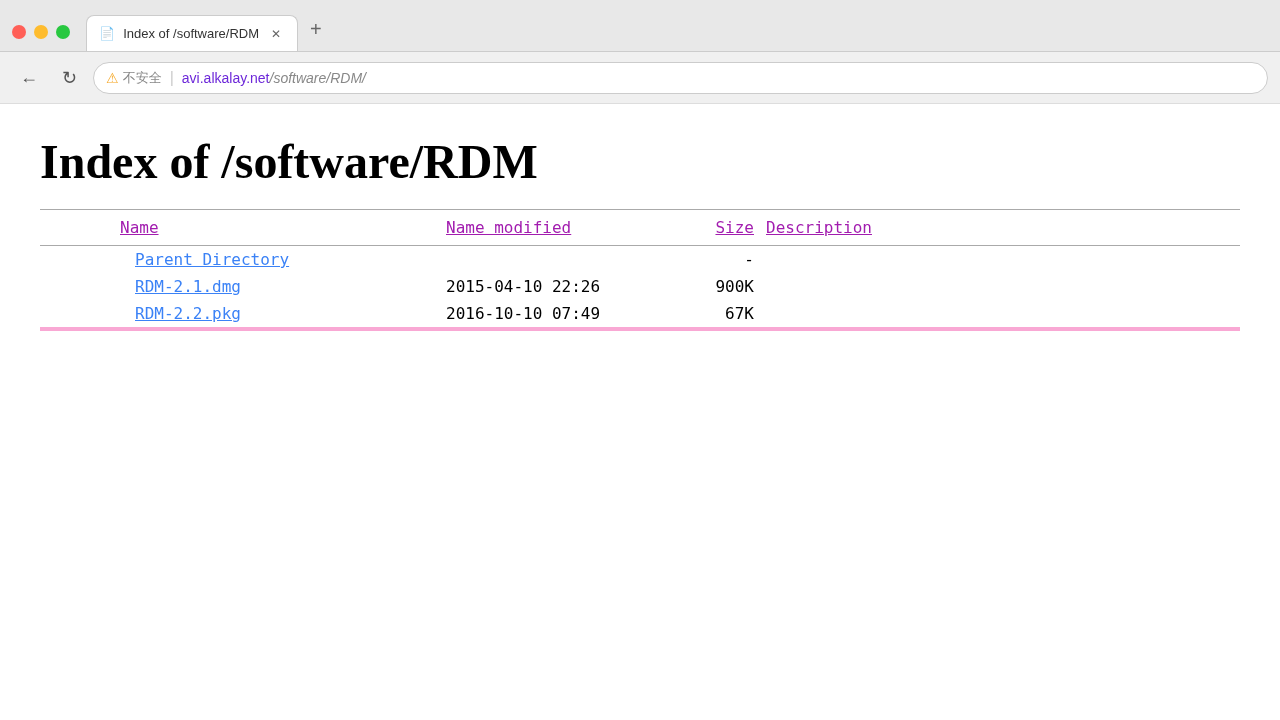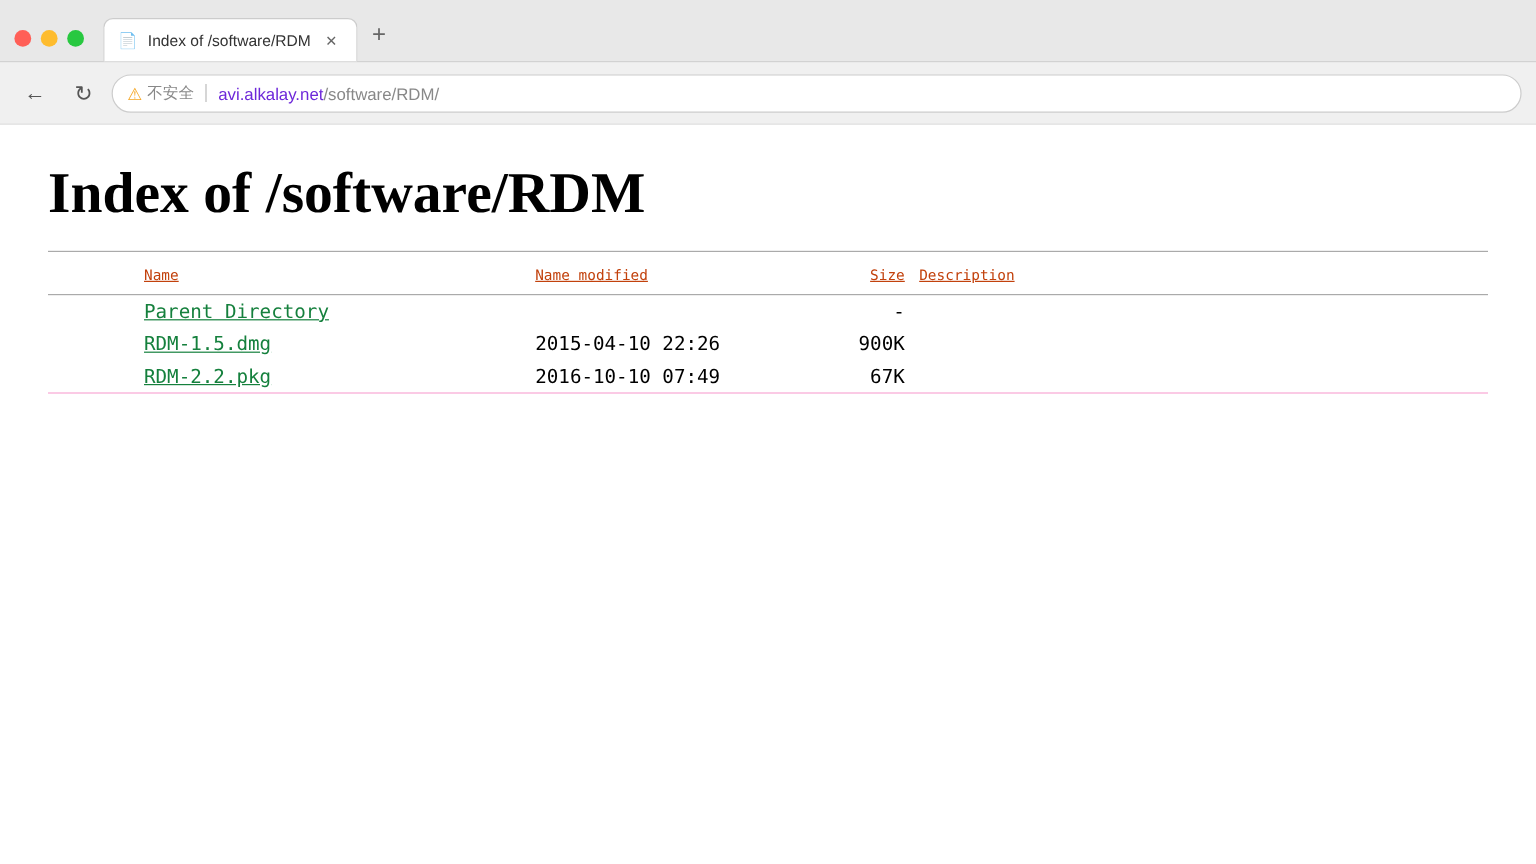--- a/index.html
+++ b/index.html
@@ -165,21 +165,21 @@
     .address-divider {
       color: #ccc;
       font-size: 16px;
     }
 
     .address-url {
       font-size: 14px;
       color: #333;
     }
 
-    .address-url .url-dim { color: #888; }
+    .address-url .url-dim { color: #888; font-style: italic; }
     .address-url .url-bright { color: #6d28d9; }
 
     
     .page-content {
       flex: 1;
       background: #ffffff;
       overflow-y: auto;
       padding: 20px 40px;
     }
 
@@ -198,44 +198,45 @@
       font-family: monospace;
       font-size: 16px;
     }
 
     .dir-table thead tr {
       border-top: 1px solid #aaa;
       border-bottom: 1px solid #aaa;
     }
 
     .dir-table tbody tr:last-child {
-      border-bottom: 1px solid #f9a8d4;
+      border-bottom: 4px solid #f9a8d4;
     }
 
     .dir-table th {
       text-align: left;
       padding: 8px 6px;
       font-weight: normal;
     }
 
     .dir-table th a {
-      color: #c2410c;
+      color: #a21caf;
       font-family: monospace;
-      font-size: 12px;
+      font-size: 16px;
     }
 
     .dir-table td {
       padding: 4px 6px;
       white-space: nowrap;
     }
 
     .dir-table td a {
-      color: #15803d;
+      color: #3b82f6;
       text-decoration: underline;
       font-family: monospace;
+      margin-left: 15px;
     }
 
     .col-name { width: 400px; padding-left: 80px !important; }
     .col-name-header { padding-left: 80px !important; }
     .col-modified { width: 240px; }
     .col-size { width: 80px; text-align: right; }
     .col-desc { }
 
     th.col-size { text-align: right; }
   </style>
@@ -297,21 +298,21 @@
         </tr>
       </thead>
       <tbody id="dir-table-body">
       <tr>
             <td class="col-name"><a href="../">Parent Directory</a></td>
             <td class="col-modified"></td>
             <td class="col-size">-</td>
             <td class="col-desc"></td>
           </tr>
           <tr>
-            <td class="col-name"><a href="RDM-2.1.dmg">RDM-1.5.dmg</a></td>
+            <td class="col-name"><a href="RDM-2.1.dmg">RDM-2.1.dmg</a></td>
             <td class="col-modified">2015-04-10 22:26</td>
             <td class="col-size">900K</td>
             <td class="col-desc"></td>
           </tr>
           <tr>
             <td class="col-name"><a href="RDM-2.2.pkg">RDM-2.2.pkg</a></td>
             <td class="col-modified">2016-10-10 07:49</td>
             <td class="col-size">67K</td>
             <td class="col-desc"></td>
           </tr>

